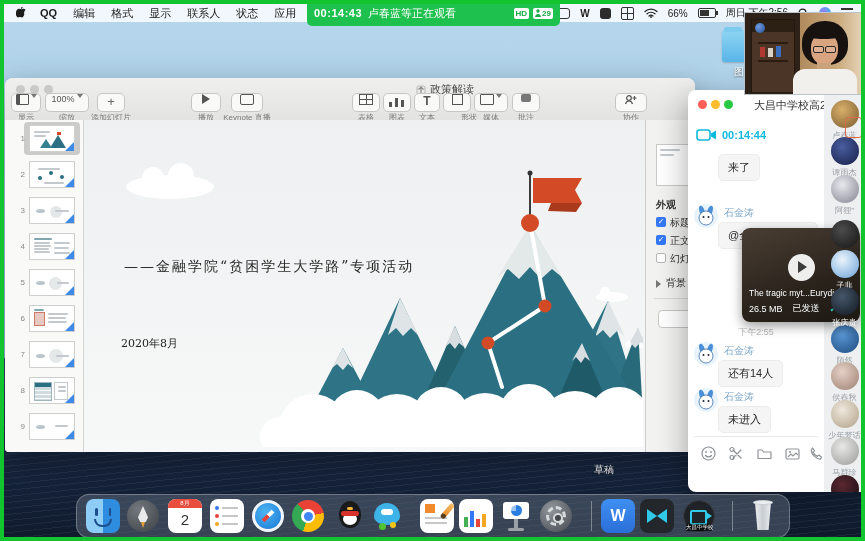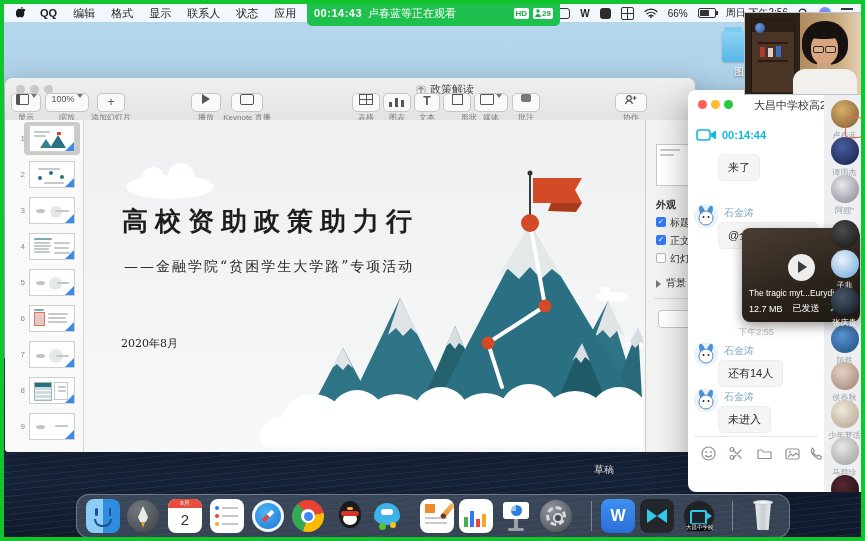--- a/index.html
+++ b/index.html
@@ -294,21 +294,20 @@
           <circle cx="312" cy="303" r="34"></circle>
             <circle cx="356" cy="290" r="28"></circle>
             <circle cx="400" cy="302" r="34"></circle>
           <circle cx="444" cy="289" r="30"></circle>
             <circle cx="490" cy="302" r="36"></circle>
             <circle cx="534" cy="292" r="30"></circle>
           <circle cx="560" cy="308" r="30"></circle>
             <rect x="180" y="302" width="378" height="20"></rect>
         </g>
       </svg>
-      <div class="a s-title">高校资助政策助力行</div>
       <div class="a s-sub">——金融学院“贫困学生大学路”专项活动</div>
       <div class="a s-date">2020年8月</div>
     </div>
 
     <div class="a insp">
       <div class="box">
         <div class="tline" style="left:3px;top:4px;width:20px;"></div>
           <div class="tline" style="left:3px;top:9px;width:14px;"></div>
       </div>
       <div class="ilab" style="top:78px;font-weight:bold;">外观</div>
@@ -371,21 +370,21 @@
     </svg>
     <div class="sname" style="top:116px;">石金涛</div>
     <div class="bub" style="top:132px;">@全体成员 参与</div>
 
     <div class="a vcard">
       <div class="a vplay">
           <i></i>
         </div>
       <div class="a vname">The tragic myt...Eurydice</div>
       <div class="a vmeta">
-        <span>12.7 MB</span>
+        <span>26.5 MB</span>
         <span>已发送</span>
         <span style="color:#2ec8c0;font-weight:bold;">✓</span>
       </div>
     </div>
     <div class="a" style="left:0;top:236px;width:136px;text-align:center;font-size:9px;color:#b8b8b8;">下午2:55</div>
 
     <svg class="a" style="left:6px;top:252px;" width="24" height="24" viewBox="0 0 24 24">
       <circle cx="12" cy="12" r="12" fill="#e8f3fb"></circle>
       <ellipse cx="8" cy="7" rx="2.6" ry="5.5" fill="#4a90d8" transform="rotate(-18 8 7)"></ellipse>
       <ellipse cx="16" cy="7" rx="2.6" ry="5.5" fill="#4a90d8" transform="rotate(18 16 7)"></ellipse>

